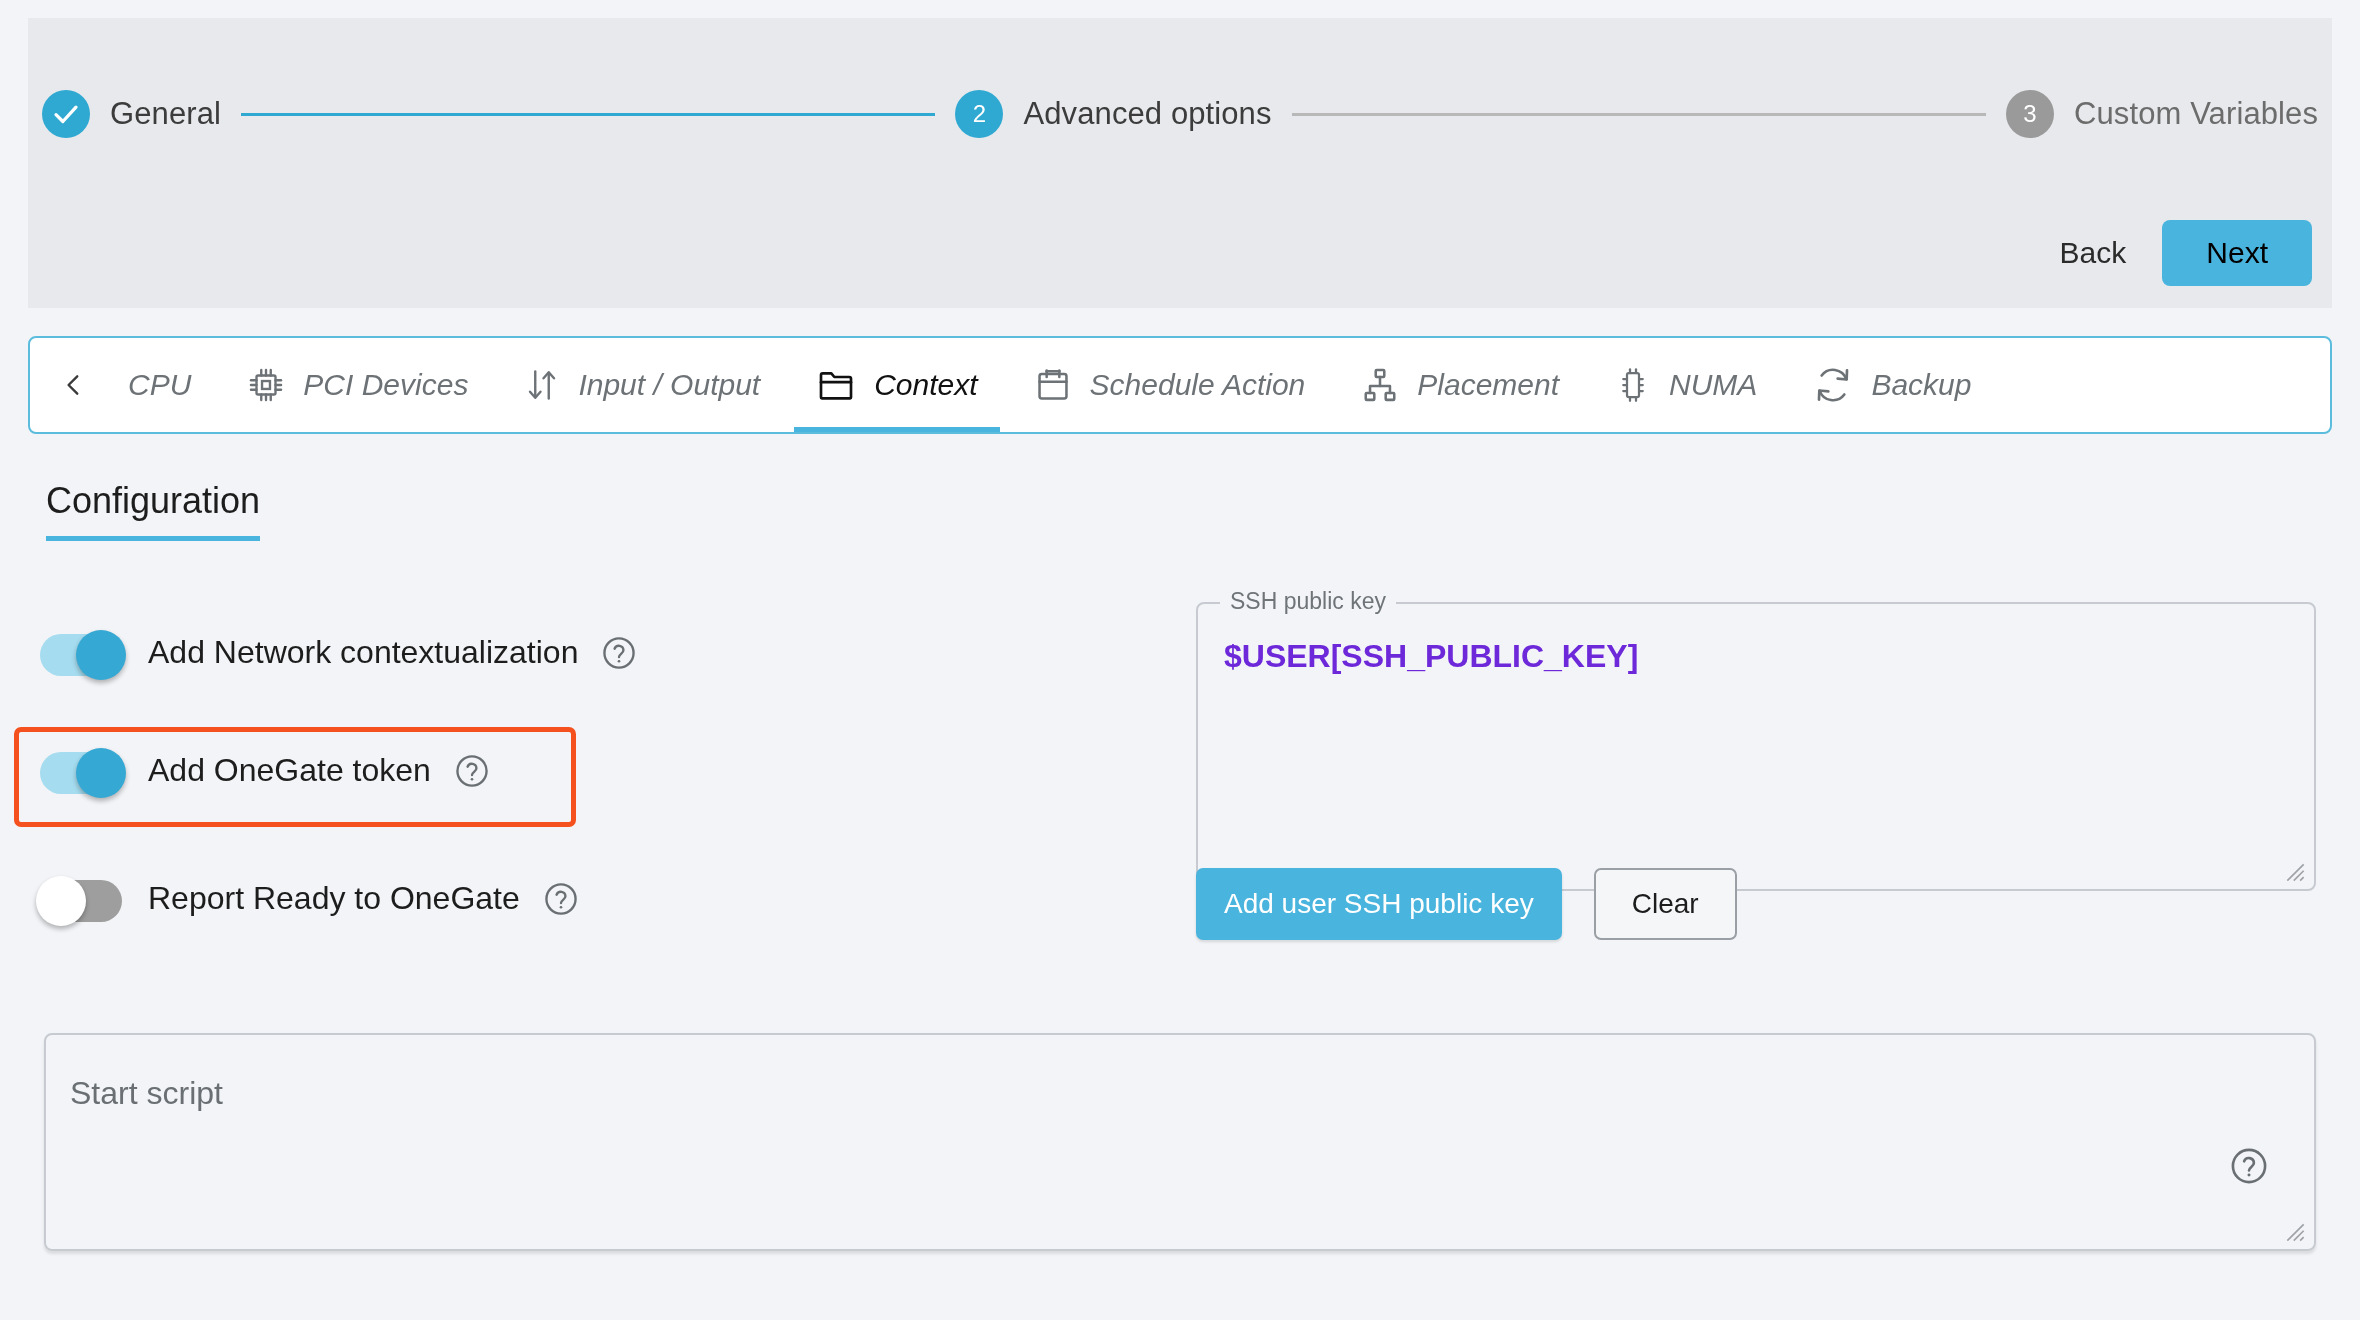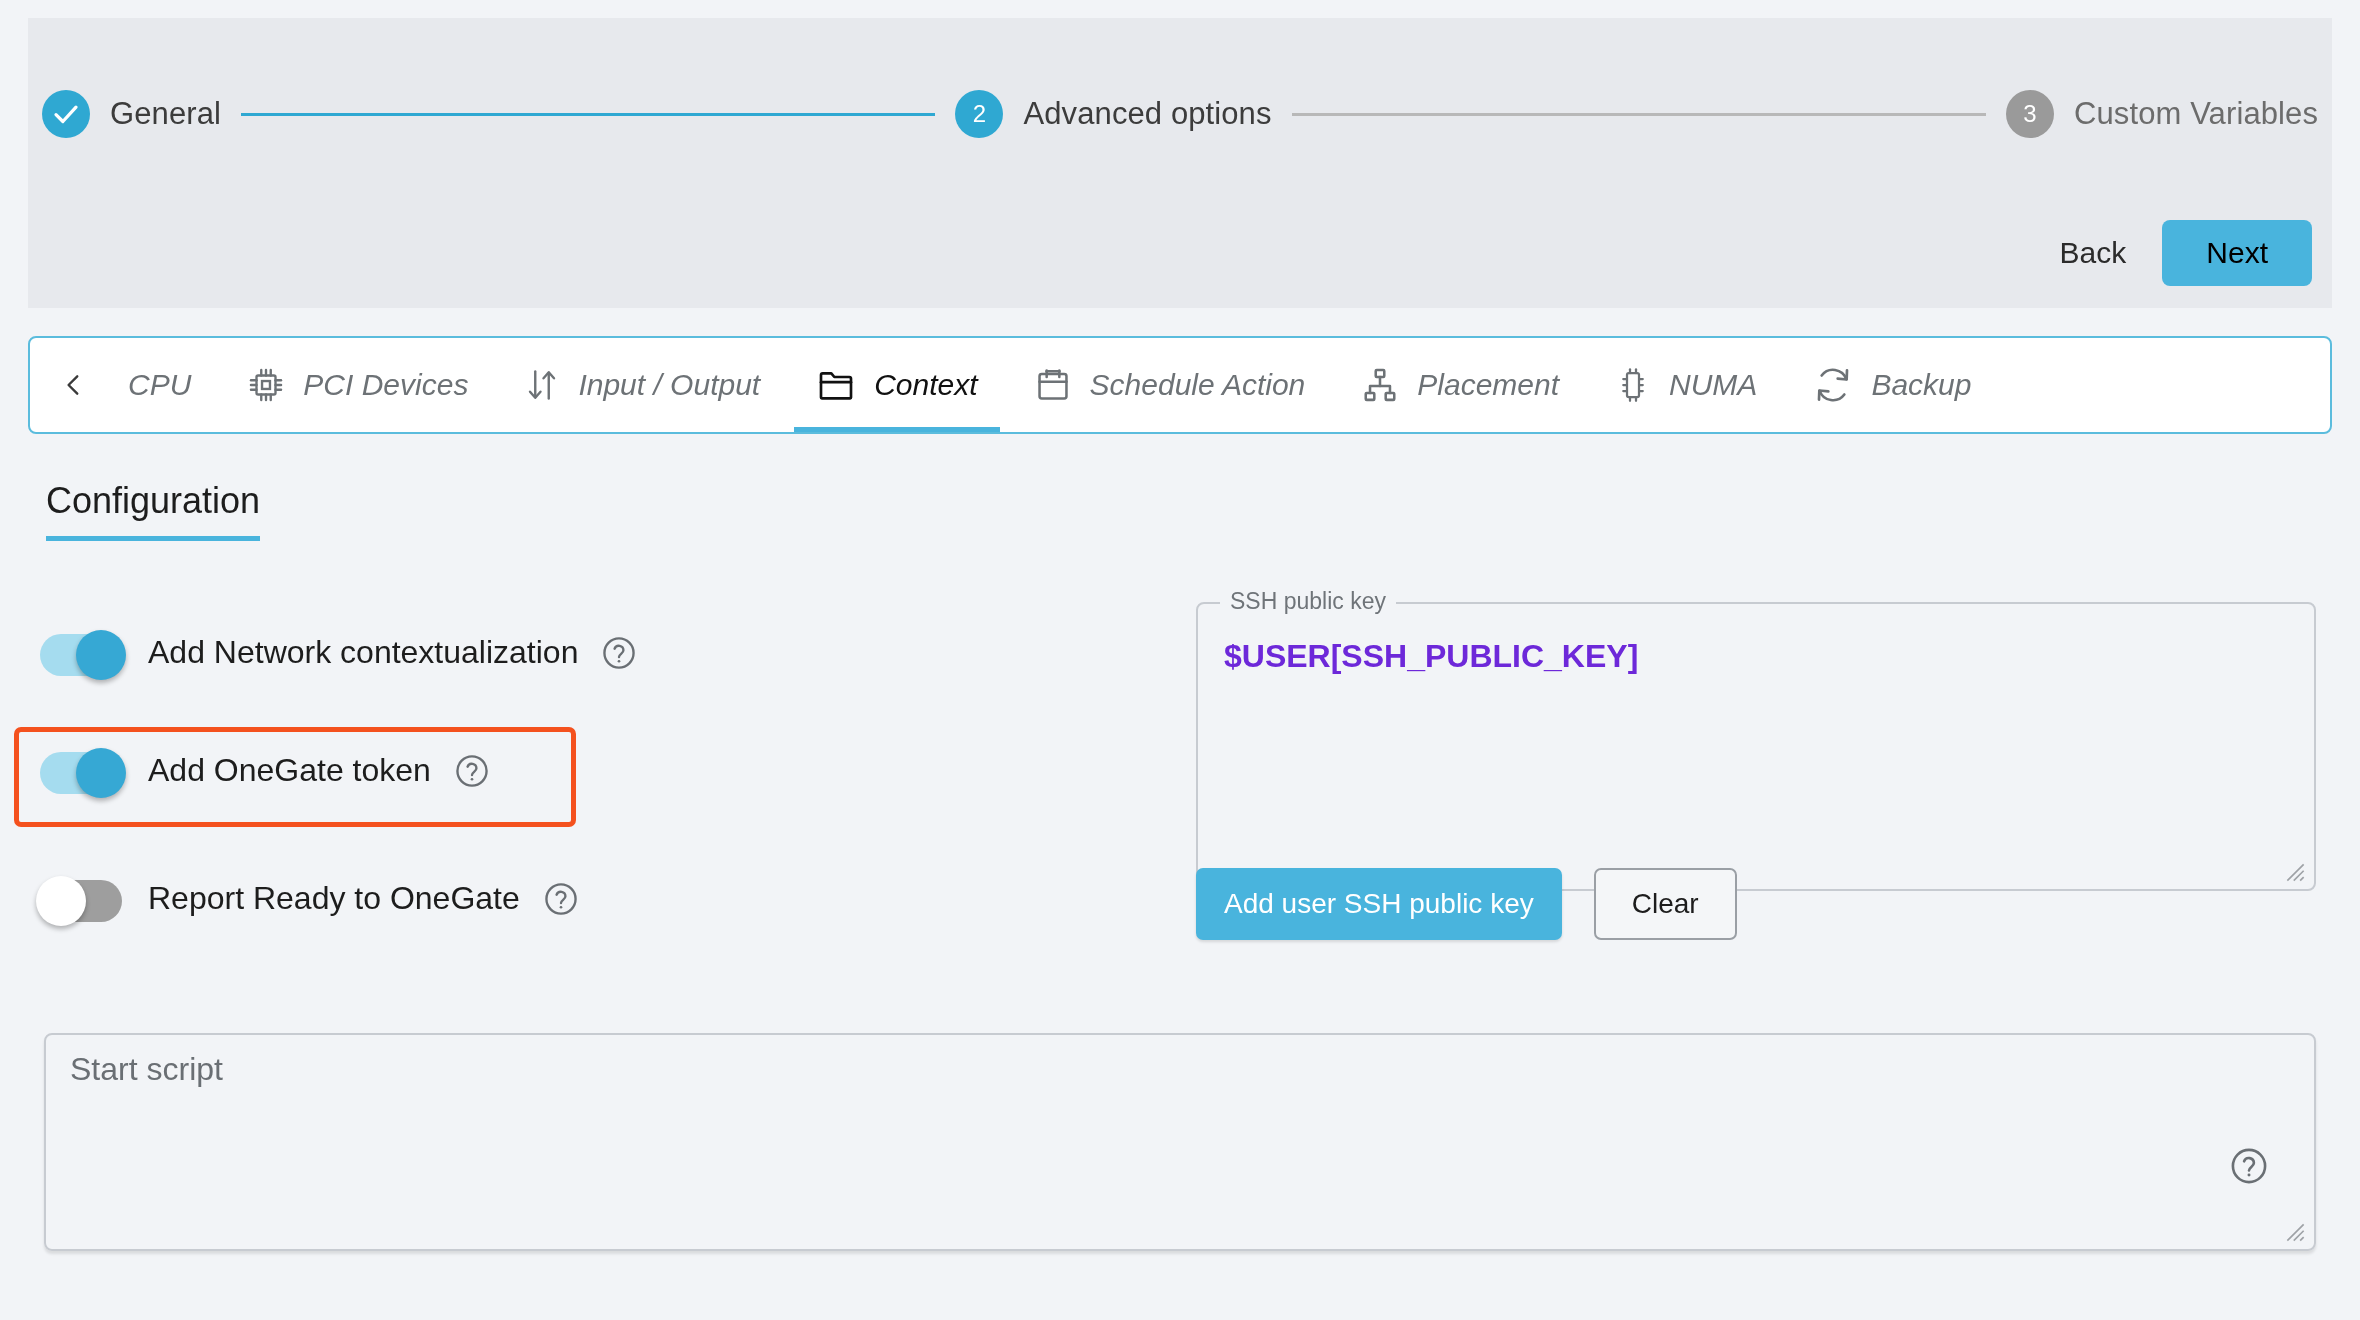--- a/index.html
+++ b/index.html
@@ -311,21 +311,21 @@
     width: 2272px;
     height: 218px;
     border: 2px solid #c7cbd1;
     border-radius: 8px;
     background: transparent;
     box-shadow: 0 3px 3px rgba(0,0,0,0.10);
   }
   .script-placeholder {
     position: absolute;
     left: 24px;
-    top: 16px;
+    top: 40px;
     font-size: 32px;
     color: #6a6f74;
   }
   .script-help {
     position: absolute;
     right: 44px;
     bottom: 62px;
     width: 42px;
     height: 42px;
     cursor: pointer;

